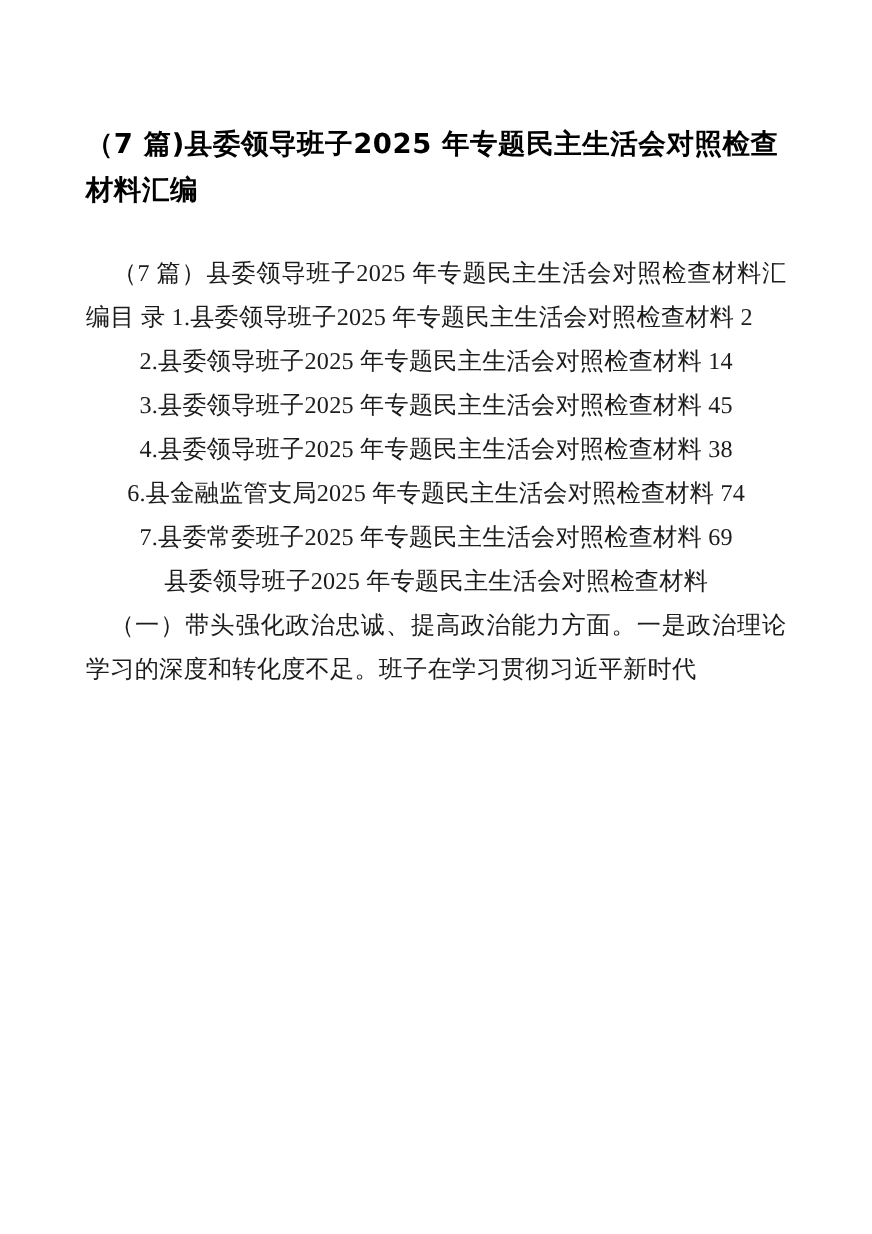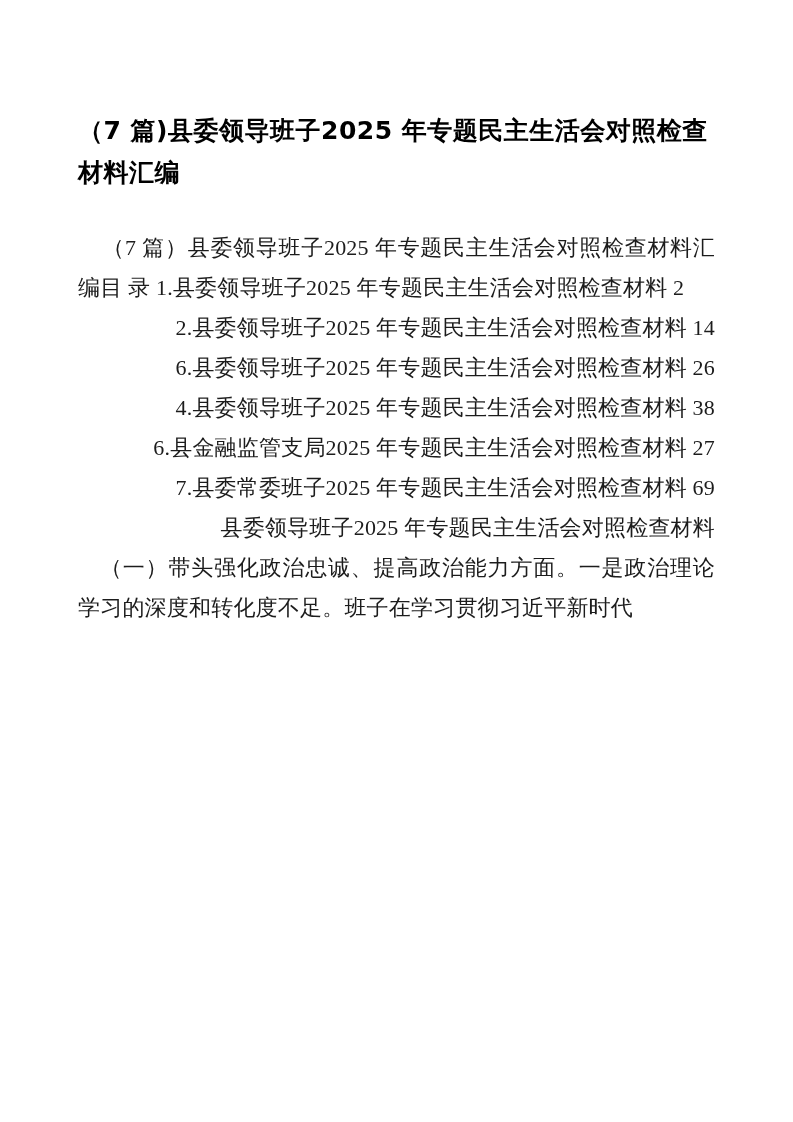--- a/index.html
+++ b/index.html
@@ -43,41 +43,41 @@
     text-justify: inter-ideograph;
   }
   .para.indent1 {
     text-indent: 1em;
   }
   .para.indent-half {
     text-indent: 0.6em;
   }
   .toc-line {
     margin: 0;
-    text-align: right;
+    text-align: center;
   }
   .toc-lead {
     text-indent: 1.1em;
   }
 </style>
 </head>
 <body>
 
 <div class="page">
 
   <h1 class="doc-title">（7 篇)县委领导班子2025 年专题民主生活会对照检查材料汇编</h1>
 
   <div class="body-block">
 
     <p class="para toc-lead">（7 篇）县委领导班子2025 年专题民主生活会对照检查材料汇编目 录 1.县委领导班子2025 年专题民主生活会对照检查材料 2</p>
 
     <p class="toc-line">2.县委领导班子2025 年专题民主生活会对照检查材料 14</p>
-    <p class="toc-line">6.县委领导班子2025 年专题民主生活会对照检查材料 26</p>
+    <p class="toc-line">3.县委领导班子2025 年专题民主生活会对照检查材料 45</p>
     <p class="toc-line">4.县委领导班子2025 年专题民主生活会对照检查材料 38</p>
-    <p class="toc-line">6.县金融监管支局2025 年专题民主生活会对照检查材料 27</p>
+    <p class="toc-line">6.县金融监管支局2025 年专题民主生活会对照检查材料 74</p>
     <p class="toc-line">7.县委常委班子2025 年专题民主生活会对照检查材料 69</p>
 
     <p class="toc-line">县委领导班子2025 年专题民主生活会对照检查材料</p>
 
 
 
     <p class="para indent1">（一）带头强化政治忠诚、提高政治能力方面。一是政治理论学习的深度和转化度不足。班子在学习贯彻习近平新时代</p>
 
   </div>
 </div>

